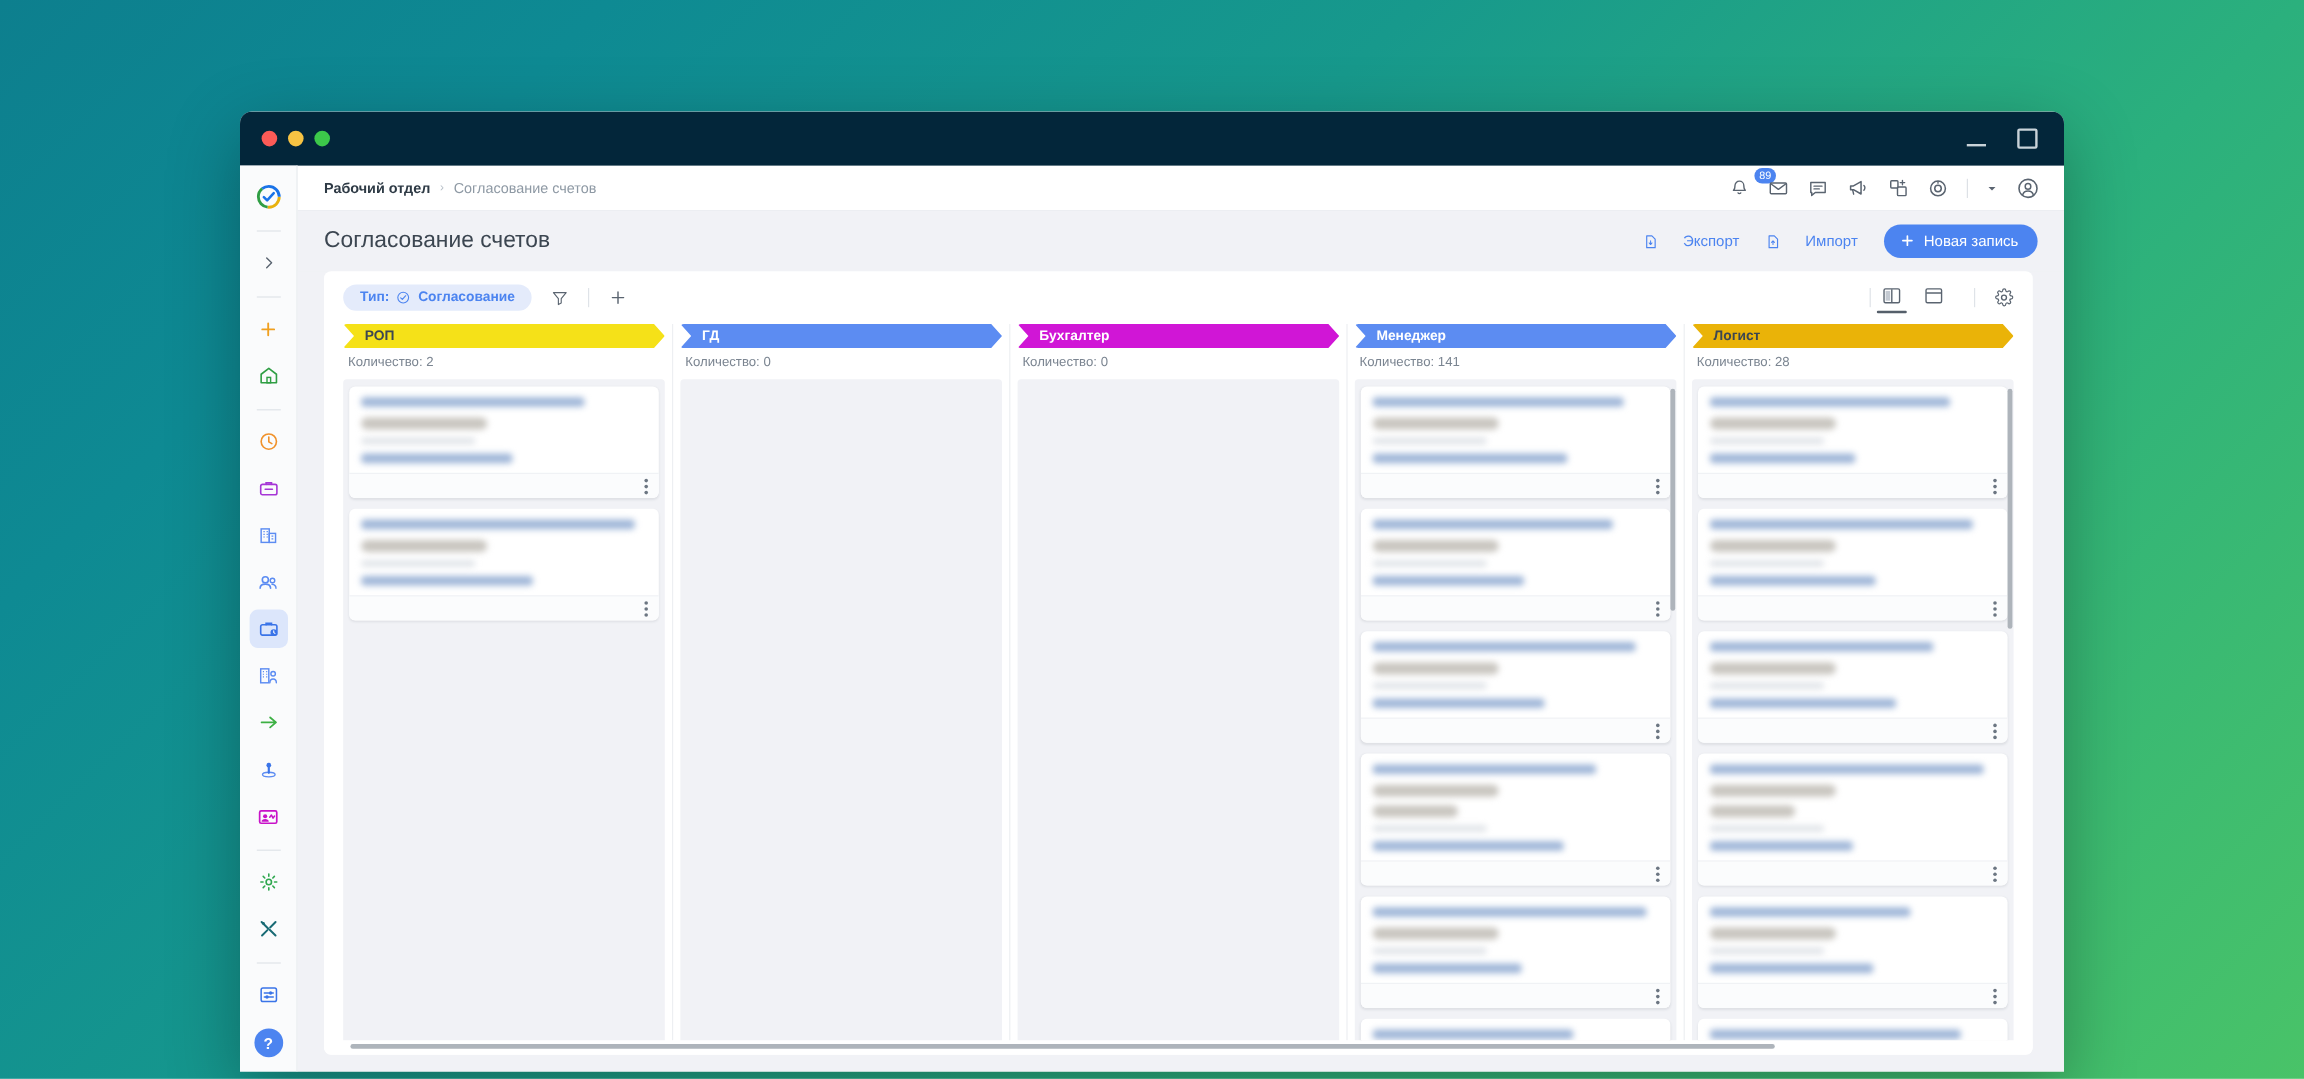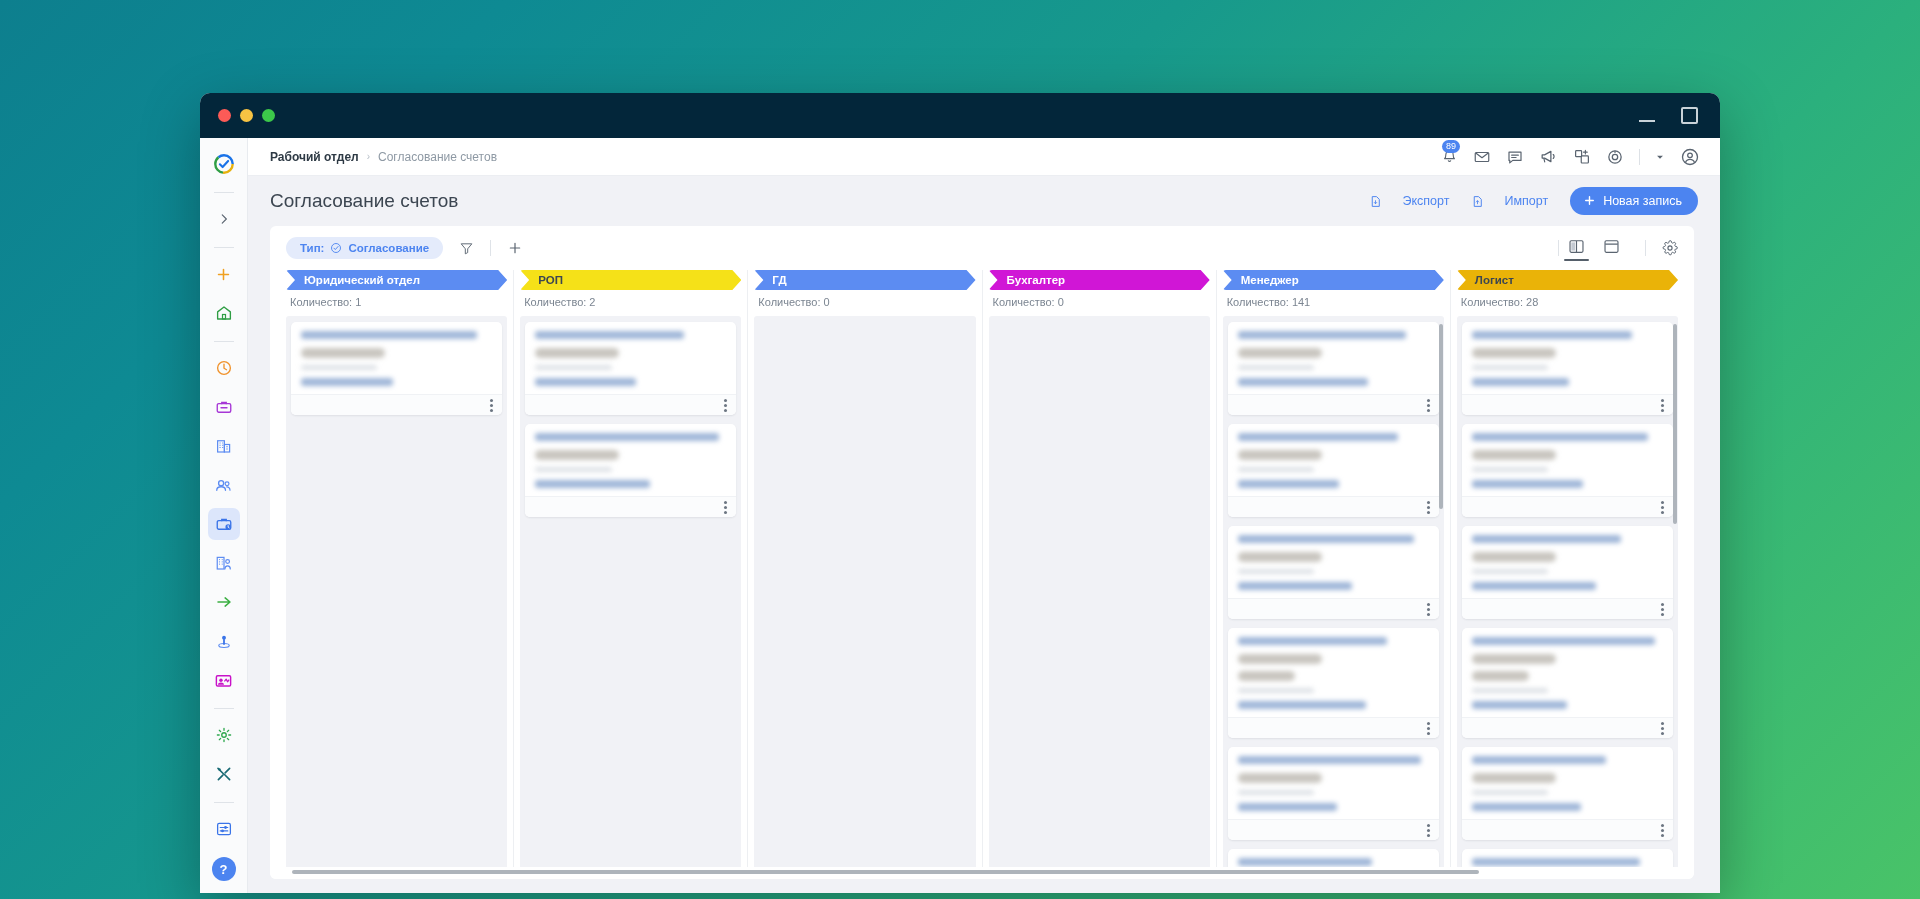--- a/index.html
+++ b/index.html
@@ -81,21 +81,21 @@
     border-bottom: 1px solid #eceef2;
     flex-shrink: 0;
   }
   #breadcrumb { display: flex; align-items: center; gap: 8px; font-size: 12px; }
   .crumb-active { color: #2e3a45; font-weight: bold; }
   .crumb-sep { color: #b6bec7; font-size: 10px; }
   .crumb-current { color: #8e99a4; }
   #top-icons { margin-left: auto; display: flex; align-items: center; gap: 15px; }
   .ticon { position: relative; cursor: pointer; display: flex; align-items: center; }
   .badge {
-    position: absolute; top: -8px; left: 1px;
+    position: absolute; top: -8px; left: 21px;
     background: #4c84f0; color: #fff;
     font-size: 9px; font-weight: normal;
     border-radius: 9px; padding: 1px 4px;
     min-width: 17px; text-align: center; line-height: 11px;
   }
   .tdivider { width: 1px; height: 16px; background: #dde1e6; }
 
   #pagehead {
     height: 50px; background: #f1f2f6;
     display: flex; align-items: center;
@@ -521,43 +521,20 @@
               <svg width="16" height="16" viewBox="0 0 24 24">
                   <circle cx="12" cy="12" r="3.1" fill="none" stroke="#5a6470" stroke-width="1.7"></circle>
                   <path d="M19.4 14.5a1.6 1.6 0 00.3 1.8l.1.1a1.9 1.9 0 11-2.7 2.7l-.1-.1a1.6 1.6 0 00-1.8-.3 1.6 1.6 0 00-1 1.5v.2a1.9 1.9 0 11-3.8 0v-.1a1.6 1.6 0 00-1-1.5 1.6 1.6 0 00-1.8.3l-.1.1a1.9 1.9 0 11-2.7-2.7l.1-.1a1.6 1.6 0 00.3-1.8 1.6 1.6 0 00-1.5-1h-.2a1.9 1.9 0 110-3.8h.1a1.6 1.6 0 001.5-1 1.6 1.6 0 00-.3-1.8l-.1-.1a1.9 1.9 0 112.7-2.7l.1.1a1.6 1.6 0 001.8.3h.1a1.6 1.6 0 001-1.5v-.2a1.9 1.9 0 113.8 0v.1a1.6 1.6 0 001 1.5 1.6 1.6 0 001.8-.3l.1-.1a1.9 1.9 0 112.7 2.7l-.1.1a1.6 1.6 0 00-.3 1.8v.1a1.6 1.6 0 001.5 1h.2a1.9 1.9 0 110 3.8h-.1a1.6 1.6 0 00-1.5 1z" fill="none" stroke="#5a6470" stroke-width="1.5"></path>
                 </svg>
             </span>
           </div>
         </div>
 
         <div id="board">
             <div class="column">
-              <div class="col-tag" style="background: rgb(92, 140, 242);">
-                <span>Юридический отдел</span>
-              </div>
-              <div class="col-count"><span>Количество: </span><span>1</span></div>
-              <div class="col-cards">
-                <div class="card">
-                  <div class="card-body">
-                    <div class="blur-line bl-title" style="width: 92%;"></div>
-                    <div class="blur-line bl-badge" style="width: 44%;"></div>
-                    <div class="blur-line bl-small"></div>
-                    <div class="blur-line bl-link" style="width: 48%;"></div>
-                  </div>
-                  <div class="card-foot">
-                    <span class="kebab">
-                      <i></i>
-                      <i></i>
-                      <i></i>
-                    </span>
-                  </div>
-                </div>
-              </div>
-            </div>
-            <div class="column">
               <div class="col-tag dark-text" style="background: rgb(245, 225, 24);">
                 <span>РОП</span>
               </div>
               <div class="col-count"><span>Количество: </span><span>2</span></div>
               <div class="col-cards">
                 <div class="card">
                   <div class="card-body">
                     <div class="blur-line bl-title" style="width: 78%;"></div>
                     <div class="blur-line bl-badge" style="width: 44%;"></div>
                     <div class="blur-line bl-small"></div>

